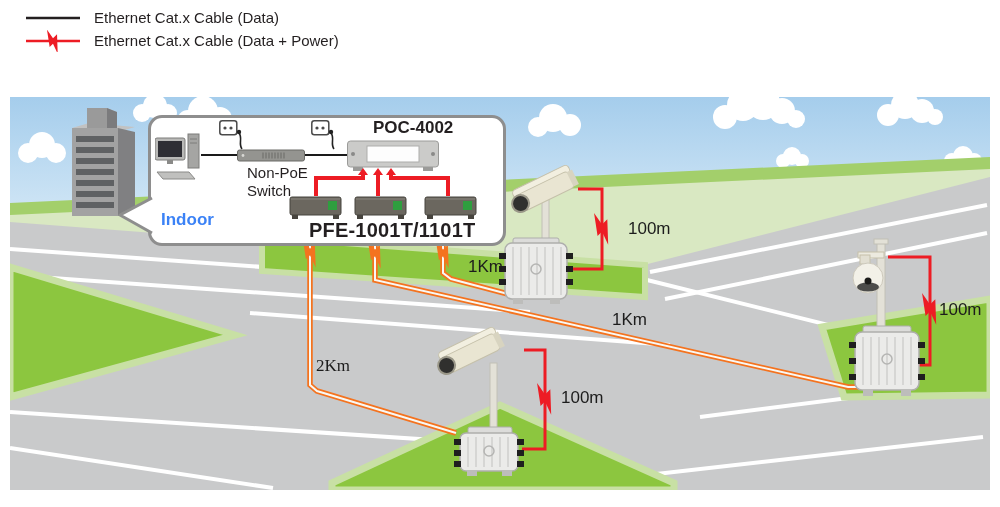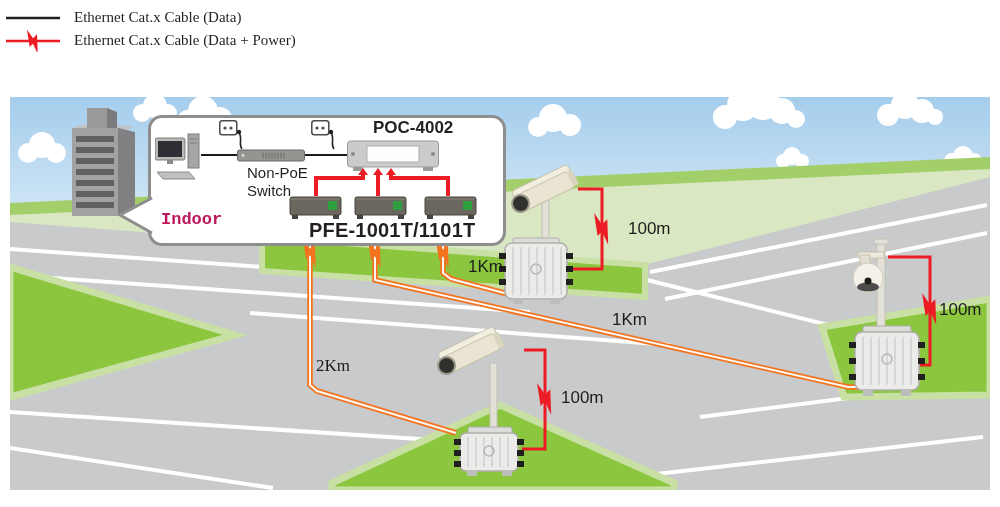--- a/index.html
+++ b/index.html
@@ -1,32 +1,32 @@
 <!DOCTYPE html>
 <html><head>
 <meta charset="utf-8">
 <style>
   html,body{margin:0;padding:0;background:#fff;}
   body{width:1000px;height:507px;overflow:hidden;font-family:"Liberation Sans",sans-serif;color:#231f20;}
   #page{position:relative;width:1000px;height:507px;}
   
-  #legend{position:absolute;left:4px;top:6px;font-family:Liberation Serif, serif;}
+  #legend{position:absolute;left:24px;top:6px;}
   .legend-row{display:flex;align-items:center;height:23px;}
   .legend-swatch{width:60px;height:22px;flex:0 0 60px;}
   .legend-label{font-size:15px;margin-left:10px;white-space:nowrap;}
   
   #scene{position:absolute;left:10px;top:97px;width:980px;height:393px;}
   
   #callout{position:absolute;left:148px;top:115px;width:352px;height:125px;background:#fff;
            border:3px solid #8e8e8e;border-radius:14px;z-index:5;}
   #callout .abs{position:absolute;}
   .poc-label{left:222px;top:0px;font-size:17px;font-weight:bold;}
   .switch-label{left:96px;top:46px;width:90px;font-size:15px;line-height:18px;}
   .pfe-label{left:158px;top:101px;font-size:20px;font-weight:bold;letter-spacing:.2px;}
-  .indoor-label{left:10px;top:92px;font-size:17px;font-weight:bold;color:#be185d;font-family:Liberation Mono, monospace;}
+  .indoor-label{left:10px;top:92px;font-size:17px;font-weight:bold;color:#3b82f6;}
   .blackwire{position:absolute;height:2px;background:#1a1a1a;}
   #pointer{position:absolute;left:118px;top:196px;z-index:6;}
   
   .dist{position:absolute;font-size:17px;color:#1c1c1c;z-index:7;white-space:nowrap;}
   #d-fiber-short{left:468px;top:257px;}
   #d-fiber-long{left:612px;top:310px;}
   #d-fiber-left{left:316px;top:356px;font-family:Liberation Serif, serif;}
   #d-cat-top{left:628px;top:219px;}
   #d-cat-bottom{left:561px;top:388px;}
   #d-cat-ptz{left:939px;top:300px;}

